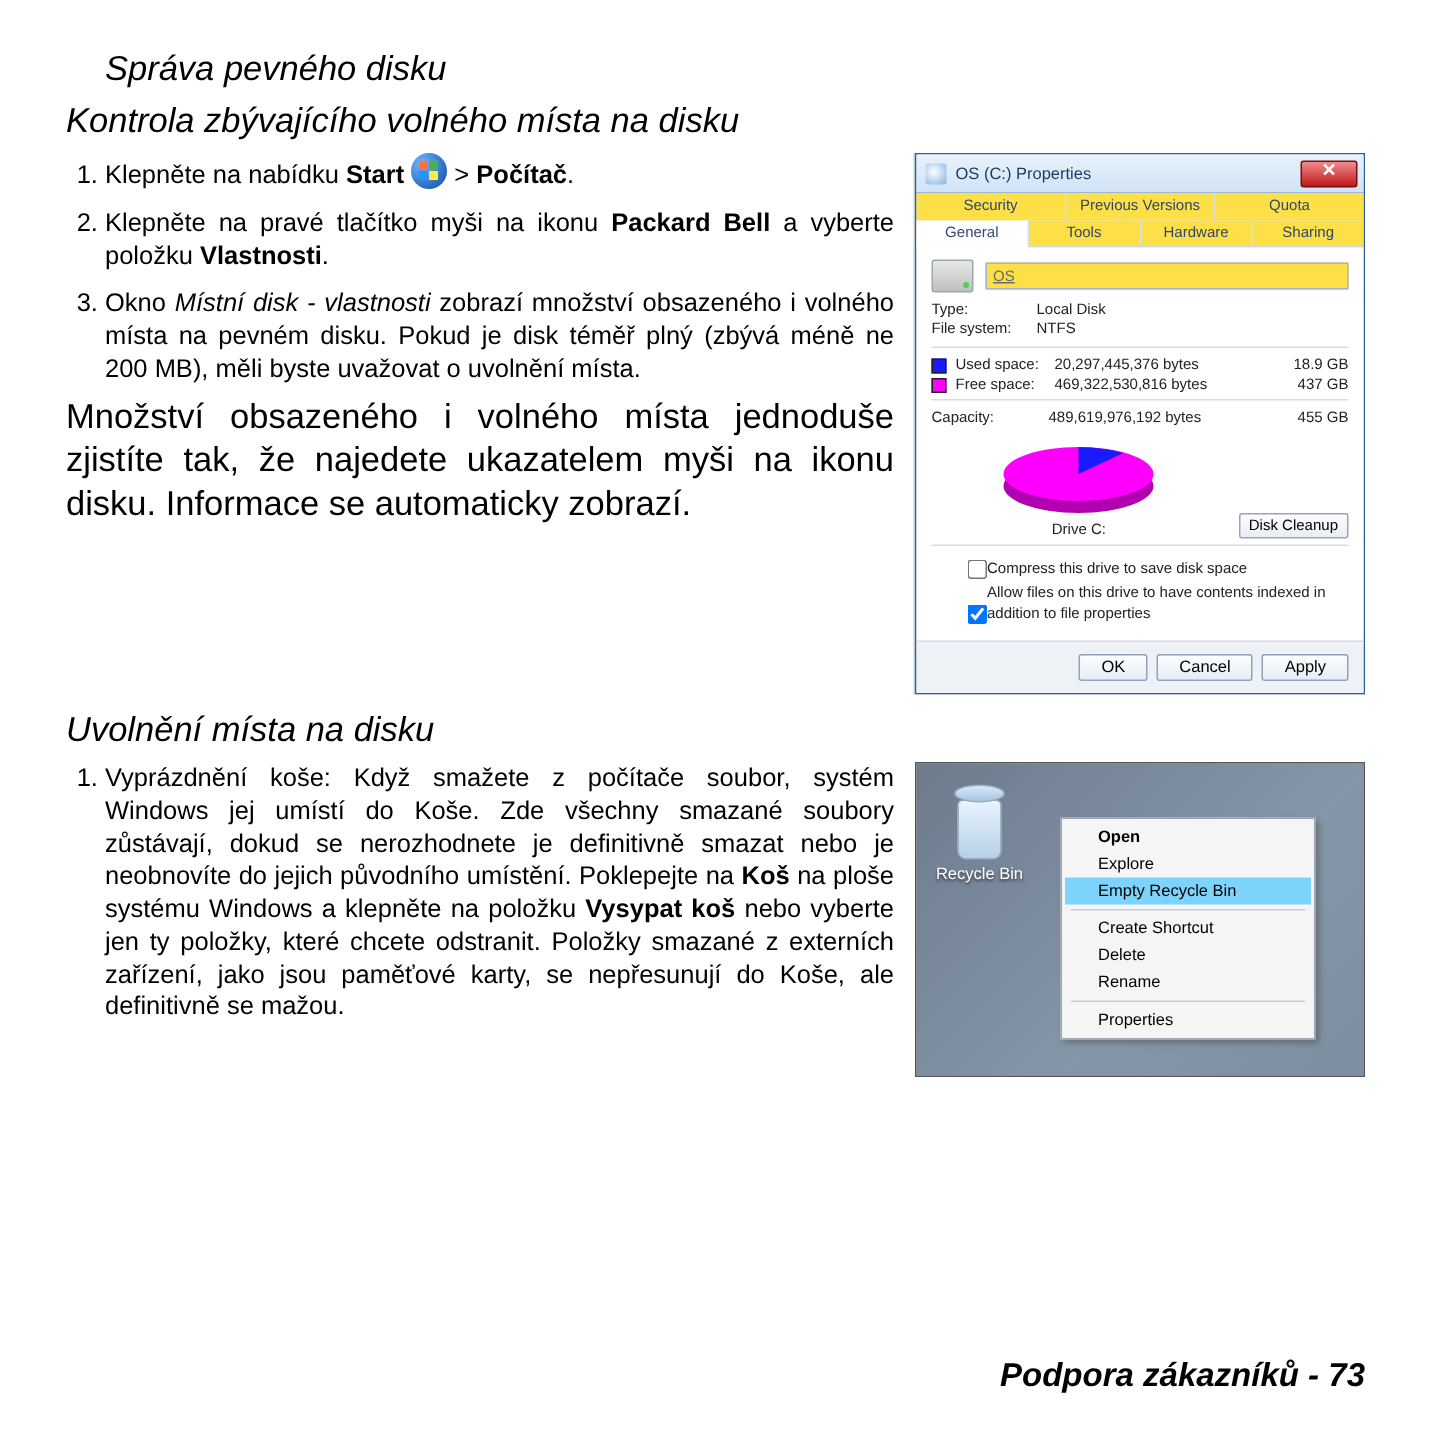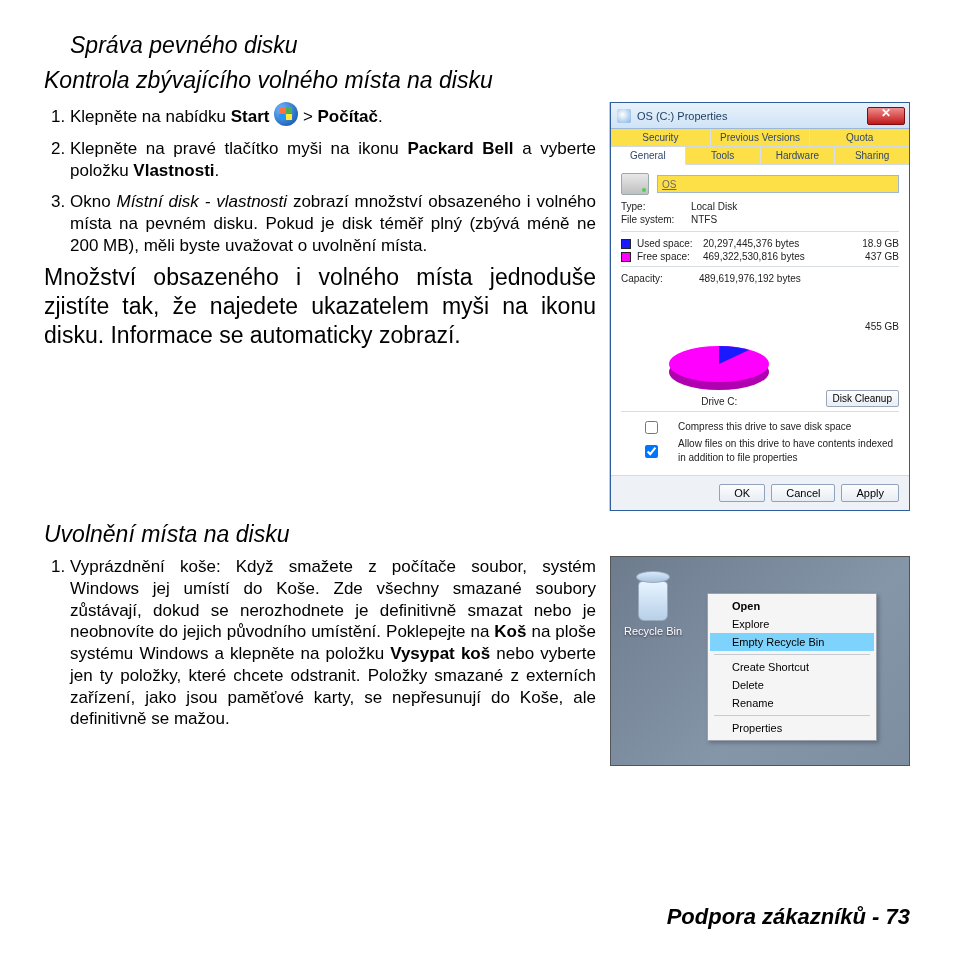--- a/index.html
+++ b/index.html
@@ -42,29 +42,29 @@
   .propwin .drive-ico::after { content: ""; position: absolute; right: 2px; bottom: 2px; width: 4px; height: 4px; background: #5c5; border-radius: 50%; }
   .propwin .drive-input { flex: 1; height: 18px; border: 1px solid #9fb6d4; background: #fde047; font-size: 10px; padding: 0 4px; color: #6a6a6a; text-decoration: underline; }
   .propwin .kv { display: grid; grid-template-columns: 70px 1fr; font-size: 10px; row-gap: 2px; margin-bottom: 6px; color: #222; }
   .propwin hr { border: none; border-top: 1px solid #d7dde5; margin: 4px 0 6px; }
   .propwin .usage { display: grid; grid-template-columns: 12px 62px 1fr 48px; row-gap: 2px; column-gap: 4px; align-items: center; font-size: 10px; }
   .propwin .sw { width: 10px; height: 10px; border: 1px solid #222; }
   .sw-used { background: #1a1aff; }
   .sw-free { background: #ff00ff; }
   .propwin .usage .r { text-align: right; }
   .propwin .cap { display: grid; grid-template-columns: 78px 1fr 48px; font-size: 10px; margin-top: 4px; }
-  .propwin .cap .r { text-align: right; margin-top: 48px; }
+  .propwin .cap .r { text-align: right; }
   .propwin .pie-row { display: flex; align-items: flex-end; gap: 8px; margin-top: 6px; }
   .propwin .pie-wrap { flex: 1; text-align: center; }
   .propwin .pie { width: 120px; height: 56px; margin: 0 auto; }
   .propwin .pie svg { width: 120px; height: 56px; }
   .propwin .drivec { font-size: 10px; margin-top: 2px; }
   .propwin .cleanup { font-size: 10px; padding: 2px 6px; border: 1px solid #9aa6b8; background: linear-gradient(#fdfdfd, #e9eef5); border-radius: 2px; cursor: default; }
   .propwin .checks { font-size: 10px; margin-top: 8px; line-height: 1.35; }
-  .propwin .checks label { display: flex; gap: 20px; align-items: center; margin-bottom: 3px; padding-left: 24px; }
+  .propwin .checks label { display: flex; gap: 0; align-items: flex-end; margin-bottom: 3px; padding-left: 24px; }
   .propwin .checks input { margin-top: 1px; }
   .propwin .btnrow { background: #eef2f7; padding: 8px 10px; display: flex; justify-content: flex-end; gap: 6px; border-top: 1px solid #d3dbe6; }
   .propwin .btnrow button { font-size: 11px; padding: 2px 14px; border: 1px solid #8fa3bf; background: linear-gradient(#fdfdfd, #e7edf5); border-radius: 2px; cursor: default; }
 
   
   .rcwin { width: 300px; height: 210px; background: linear-gradient(135deg, #6d7b8d 0%, #8596a9 60%, #7d8ea1 100%); border: 1px solid #555; position: relative; font-family: "Segoe UI", Tahoma, sans-serif; }
   .rcwin .bin { position: absolute; left: 12px; top: 14px; text-align: center; width: 60px; }
   .rcwin .bin .binimg { width: 42px; height: 50px; margin: 0 auto; position: relative; }
   .rcwin .bin .binimg::before { content: ""; position: absolute; left: 6px; right: 6px; top: 10px; bottom: 0; background: linear-gradient(#e8f4ff, #b7d0e8); border-radius: 4px 4px 6px 6px; border: 1px solid #9ab; }
   .rcwin .bin .binimg::after { content: ""; position: absolute; left: 4px; right: 4px; top: 0; height: 10px; background: linear-gradient(#d6e9fb, #a9c4df); border-radius: 50%; border: 1px solid #9ab; }

